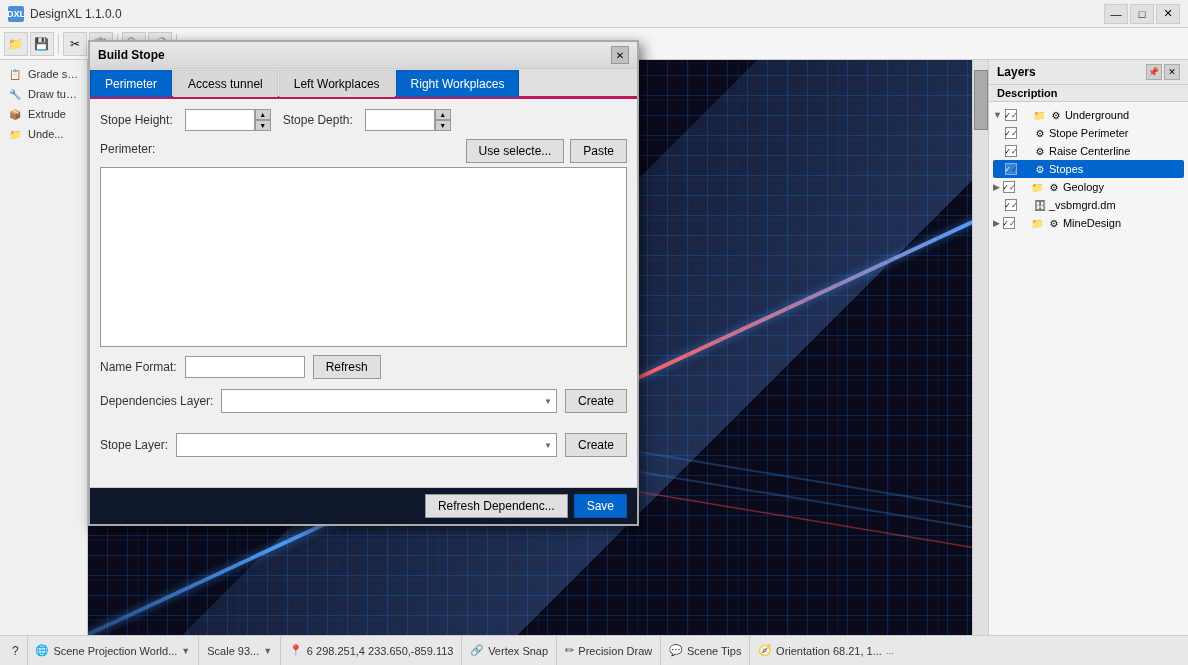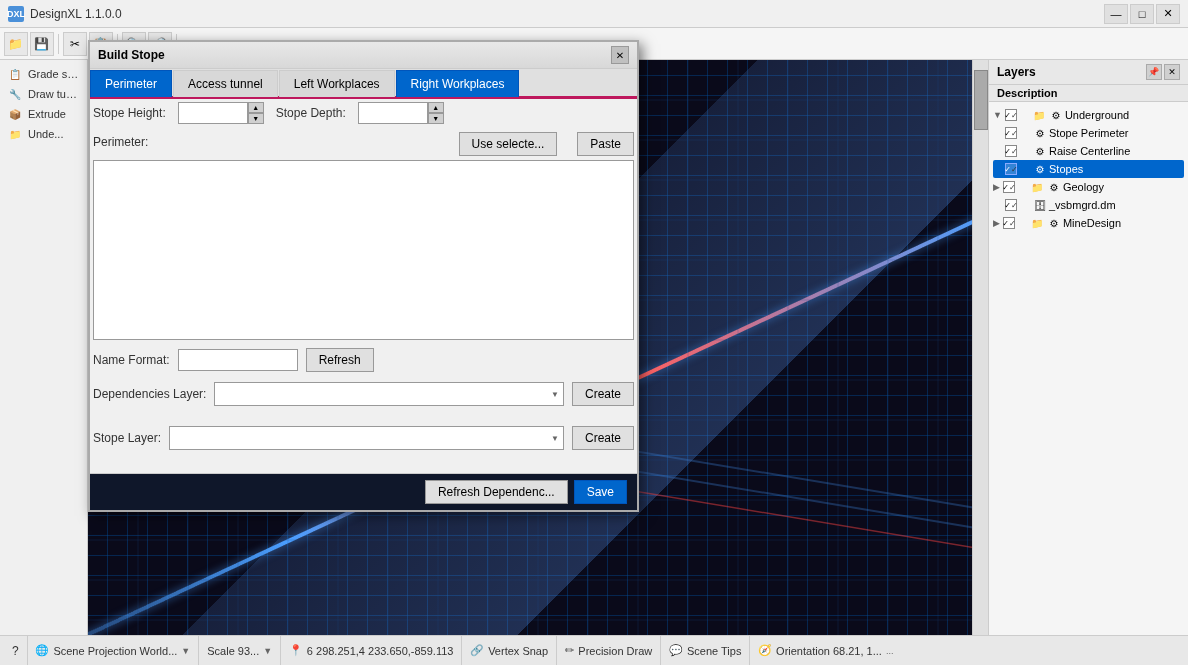--- a/index.html
+++ b/index.html
@@ -247,21 +247,21 @@
       top: 1px;
     }
     .tab.active {
       background: #0066cc;
       color: white;
       border-color: #0055bb;
     }
 
     
     .dialog-body {
-      padding: 3px;
+      padding: 10px;
       background: #f0f0f0;
     }
     .form-row {
       display: flex;
       align-items: center;
       gap: 12px;
       margin-bottom: 8px;
     }
     .form-label {
       font-size: 12px;
@@ -637,21 +637,21 @@
         <input type="text" style="">
         <div class="spinbox-arrows">
           <button class="spinbox-arrow">▲</button>
           <button class="spinbox-arrow">▼</button>
         </div>
       </div>
     </div>
 
     <div style="display:flex; align-items:center; justify-content:space-between; margin-bottom:4px;">
       <span class="perimeter-label">Perimeter:</span>
-      <div style="display:flex;gap:20px;align-items:center;">
+      <div style="display:flex;gap:6px;align-items:center;">
         <button class="btn">Use selecte...</button>
         <button class="btn">Paste</button>
       </div>
     </div>
 
     <div class="perimeter-box"></div>
 
     <div class="name-format-row">
       <label class="form-label">Name Format:</label>
       <input type="text" class="text-input" style="width: 120px;">

